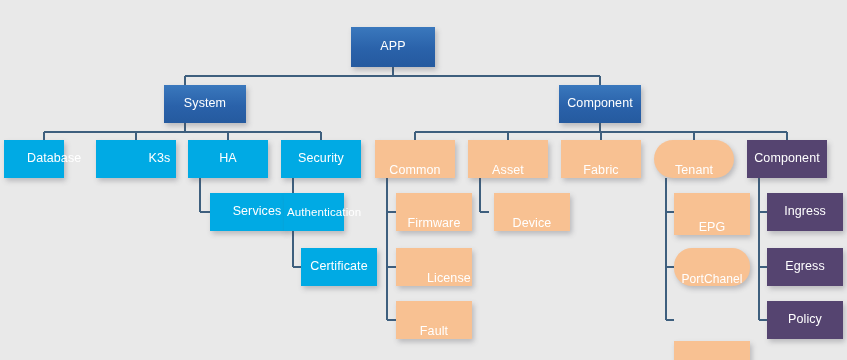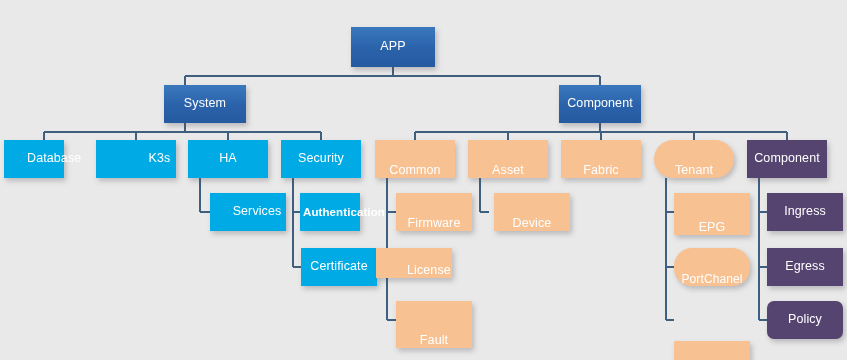--- a/index.html
+++ b/index.html
@@ -142,50 +142,50 @@
       </div>
       <div class="node theme-orange" style="left: 654px; top: 140px; width: 80px; height: 38px; border-radius: 19px;">
         <span class="node-label">Tenant</span>
       </div>
       <div class="node theme-purple" style="left: 747px; top: 140px; width: 80px; height: 38px;">
         <span class="node-label">Component</span>
       </div>
       <div class="node theme-cyan" style="left: 210px; top: 193px; width: 76px; height: 38px; padding-left: 18px;">
         <span class="node-label">Services</span>
       </div>
-      <div class="node theme-cyan" style="left: 300px; top: 193px; width: 60px; height: 38px; font-weight: bold;">
+      <div class="node theme-cyan" style="left: 284px; top: 193px; width: 60px; height: 38px;">
         <span class="node-label" style="font-size: 11.5px;">Authentication</span>
       </div>
       <div class="node theme-cyan" style="left: 301px; top: 248px; width: 76px; height: 38px;">
         <span class="node-label">Certificate</span>
       </div>
       <div class="node theme-orange" style="left: 396px; top: 193px; width: 76px; height: 38px;">
         <span class="node-label">Firmware</span>
       </div>
-      <div class="node theme-orange" style="left: 376px; top: 248px; width: 76px; height: 30px; padding-left: 28px;">
+      <div class="node theme-orange" style="left: 396px; top: 248px; width: 76px; height: 38px; padding-left: 28px;">
         <span class="node-label">License</span>
       </div>
-      <div class="node theme-orange" style="left: 396px; top: 301px; width: 76px; height: 47px;">
+      <div class="node theme-orange" style="left: 396px; top: 301px; width: 76px; height: 38px;">
         <span class="node-label">Fault</span>
       </div>
       <div class="node theme-orange" style="left: 494px; top: 193px; width: 76px; height: 38px;">
         <span class="node-label">Device</span>
       </div>
       <div class="node theme-orange" style="left: 674px; top: 193px; width: 76px; height: 42px;">
         <span class="node-label">EPG</span>
       </div>
       <div class="node theme-orange" style="left: 674px; top: 248px; width: 76px; height: 38px; border-radius: 18px;">
         <span class="node-label" style="font-size: 12px;">PortChanel</span>
       </div>
       <div class="node theme-orange" style="left: 674px; top: 301px; width: 76px; height: 38px; margin-top: 40px;">
         <span class="node-label">VRF</span>
       </div>
       <div class="node theme-purple" style="left: 767px; top: 193px; width: 76px; height: 38px;">
         <span class="node-label">Ingress</span>
       </div>
       <div class="node theme-purple" style="left: 767px; top: 248px; width: 76px; height: 38px;">
         <span class="node-label">Egress</span>
       </div>
-      <div class="node theme-purple" style="left: 767px; top: 301px; width: 76px; height: 38px; border-radius: 7px;">
+      <div class="node theme-purple" style="left: 767px; top: 301px; width: 76px; height: 38px;">
         <span class="node-label">Policy</span>
       </div>
     </div>
 </div>
 
 </body></html>

